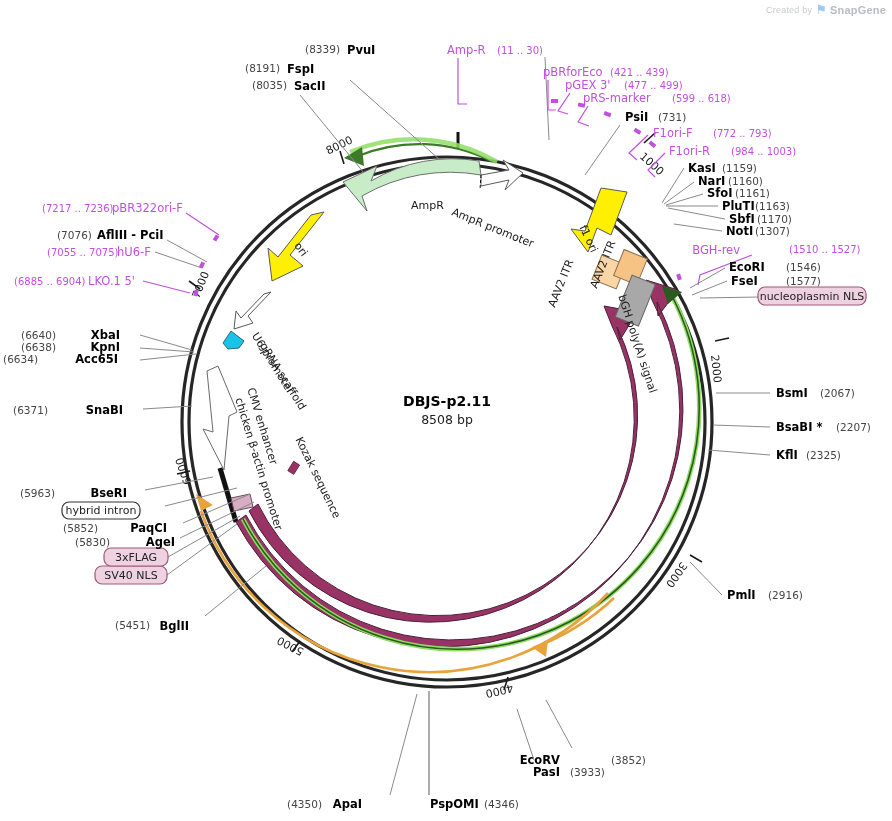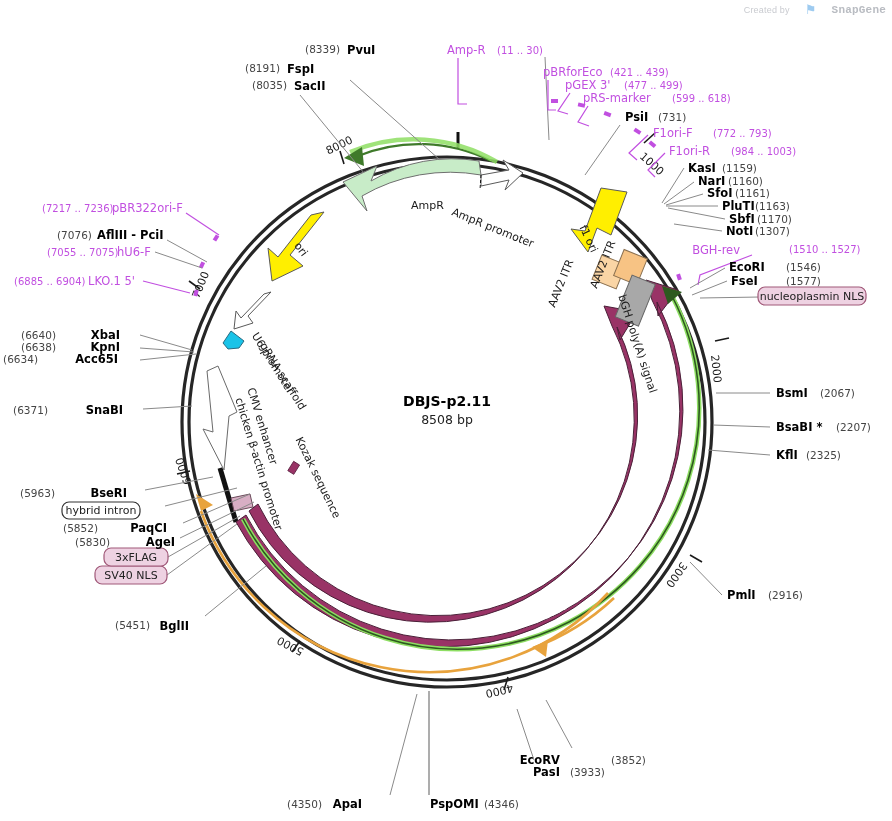--- a/index.html
+++ b/index.html
@@ -4,26 +4,26 @@
 <style>
   html,body{margin:0;padding:0;background:#ffffff;}
   body{
     width:892px;height:821px;position:relative;overflow:hidden;
     font-family:"DejaVu Sans","Liberation Sans",sans-serif;
     -webkit-font-smoothing:antialiased;
   }
   #map{position:absolute;left:0;top:0;width:892px;height:821px;}
   .wm{
     position:absolute;right:6px;top:3px;
-    display:flex;align-items:center;gap:15px;
+    display:flex;align-items:center;gap:3px;
     font-size:9px;color:#c9cbd0;font-family:"Liberation Sans",sans-serif;
     letter-spacing:.2px;
   }
   .wm .wm-mark{color:#9ecbf0;font-size:13px;line-height:1;}
-  .wm .wm-brand{color:#b9bcc2;font-weight:bold;font-size:11px;font-family:Liberation Mono, monospace;}
+  .wm .wm-brand{color:#b9bcc2;font-weight:bold;font-size:11px;}
   text{dominant-baseline:middle;}
   .enz{font-family:"DejaVu Sans","Liberation Sans",sans-serif;font-weight:bold;font-size:11.5px;fill:#000;}
   .enzpos{font-family:"DejaVu Sans","Liberation Sans",sans-serif;font-size:10.5px;fill:#444;}
   .prim{font-family:"DejaVu Sans","Liberation Sans",sans-serif;font-size:11.5px;fill:#c14fe0;}
   .primpos{font-family:"DejaVu Sans","Liberation Sans",sans-serif;font-size:10px;fill:#c14fe0;}
   .feat{font-family:"DejaVu Sans","Liberation Sans",sans-serif;font-size:11px;fill:#1a1a1a;}
   .featw{font-family:"DejaVu Sans","Liberation Sans",sans-serif;font-size:11px;fill:#ffffff;}
   .tick{font-family:"DejaVu Sans","Liberation Sans",sans-serif;font-size:11px;fill:#1a1a1a;}
   .plname{font-family:"DejaVu Sans","Liberation Sans",sans-serif;font-weight:bold;font-size:14px;fill:#000;}
   .plsize{font-family:"DejaVu Sans","Liberation Sans",sans-serif;font-size:12.5px;fill:#222;}

